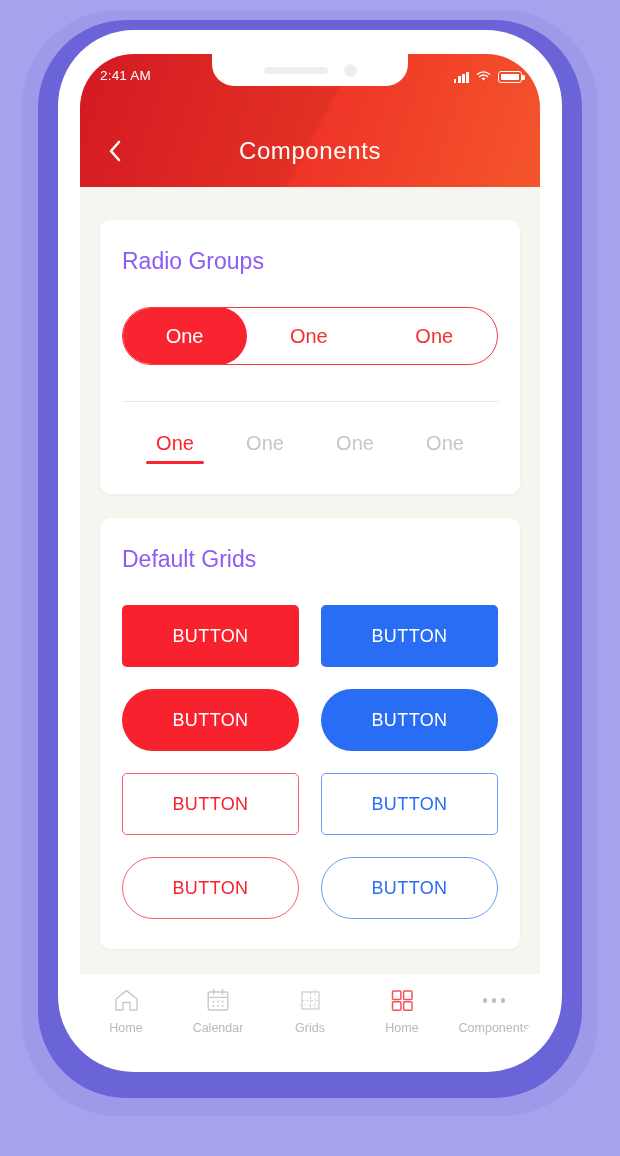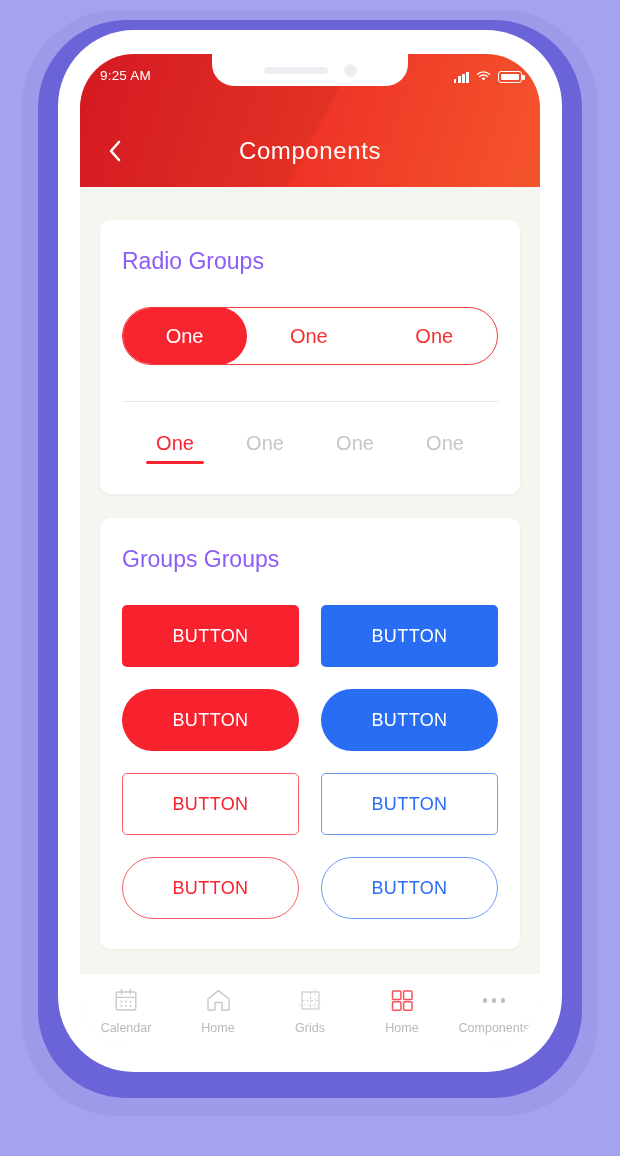--- a/index.html
+++ b/index.html
@@ -279,21 +279,21 @@
 
 <div class="frame-outer"></div>
 <div class="frame-mid"></div>
 
 <div class="phone-body">
   <div class="screen">
 
     <div class="header">
       <div class="header-sheen"></div>
 
-      <div class="status-time">9:25 AM</div>
+      <div class="status-time">2:41 AM</div>
       <div class="status-icons">
         <span class="signal">
             <i></i>
             <i></i>
             <i></i>
             <i></i>
           </span>
         <span>
           <svg width="15" height="11" viewBox="0 0 15 11">
             <path d="M7.5 9.6 L5.6 7.5 a2.8 2.8 0 0 1 3.8 0 Z" fill="#fff"></path>
@@ -350,35 +350,44 @@
           <div class="tab">
             <span>One</span>
           </div>
           <div class="tab">
             <span>One</span>
           </div>
         </div>
       </div>
 
       <div class="card">
-        <div class="card-title">Groups Groups</div>
+        <div class="card-title">Default Grids</div>
         <div class="btn-grid">
           <button class="btn solid-red">BUTTON</button>
           <button class="btn solid-blue">BUTTON</button>
           <button class="btn pill-red">BUTTON</button>
           <button class="btn pill-blue">BUTTON</button>
           <button class="btn out-red">BUTTON</button>
           <button class="btn out-blue">BUTTON</button>
           <button class="btn outpill-red">BUTTON</button>
           <button class="btn outpill-blue">BUTTON</button>
         </div>
       </div>
     </div>
 
     <div class="tabbar">
+
+      <div class="tabbar-item">
+        <span class="tabbar-icon">
+          <svg width="27" height="25" viewBox="0 0 27 25">
+            <path d="M3 11 L13.5 2.6 L24 11 L24 22 L17 22 L17 14.5 L10 14.5 L10 22 L3 22 Z" stroke="#c9c9cb" stroke-width="1.4" fill="none" stroke-linejoin="round"></path>
+          </svg>
+        </span>
+        <span class="tabbar-label">Home</span>
+      </div>
 
       <div class="tabbar-item">
         <span class="tabbar-icon">
           <svg width="26" height="25" viewBox="0 0 26 25">
             <rect x="3.2" y="4" width="19.6" height="18" rx="1.6" stroke="#c9c9cb" stroke-width="1.4" fill="none"></rect>
             <line x1="3.2" y1="9.4" x2="22.8" y2="9.4" stroke="#c9c9cb" stroke-width="1.4"></line>
             <line x1="8.6" y1="1.6" x2="8.6" y2="6" stroke="#c9c9cb" stroke-width="1.4" stroke-linecap="round"></line>
             <line x1="17.4" y1="1.6" x2="17.4" y2="6" stroke="#c9c9cb" stroke-width="1.4" stroke-linecap="round"></line>
             <g fill="#c9c9cb">
               <circle cx="8.4" cy="13.6" r="1"></circle>
@@ -388,29 +397,20 @@
                 <circle cx="13" cy="18" r="1"></circle>
                 <circle cx="17.6" cy="18" r="1"></circle>
             </g>
           </svg>
         </span>
         <span class="tabbar-label">Calendar</span>
       </div>
 
       <div class="tabbar-item">
         <span class="tabbar-icon">
-          <svg width="27" height="25" viewBox="0 0 27 25">
-            <path d="M3 11 L13.5 2.6 L24 11 L24 22 L17 22 L17 14.5 L10 14.5 L10 22 L3 22 Z" stroke="#c9c9cb" stroke-width="1.4" fill="none" stroke-linejoin="round"></path>
-          </svg>
-        </span>
-        <span class="tabbar-label">Home</span>
-      </div>
-
-      <div class="tabbar-item">
-        <span class="tabbar-icon">
           <svg width="27" height="26" viewBox="0 0 27 26">
             <rect x="5" y="4" width="17" height="17" stroke="#cfcfd1" stroke-width="1.3" fill="none"></rect>
             <line x1="5" y1="12.5" x2="22" y2="12.5" stroke="#cfcfd1" stroke-width="1.1" stroke-dasharray="2.4 2"></line>
             <line x1="13.5" y1="4" x2="13.5" y2="21" stroke="#cfcfd1" stroke-width="1.1" stroke-dasharray="2.4 2"></line>
             <line x1="18" y1="1" x2="18" y2="24" stroke="#dedee0" stroke-width="1" stroke-dasharray="2.4 2"></line>
             <line x1="2" y1="17" x2="25" y2="17" stroke="#dedee0" stroke-width="1" stroke-dasharray="2.4 2"></line>
           </svg>
         </span>
         <span class="tabbar-label">Grids</span>
       </div>

